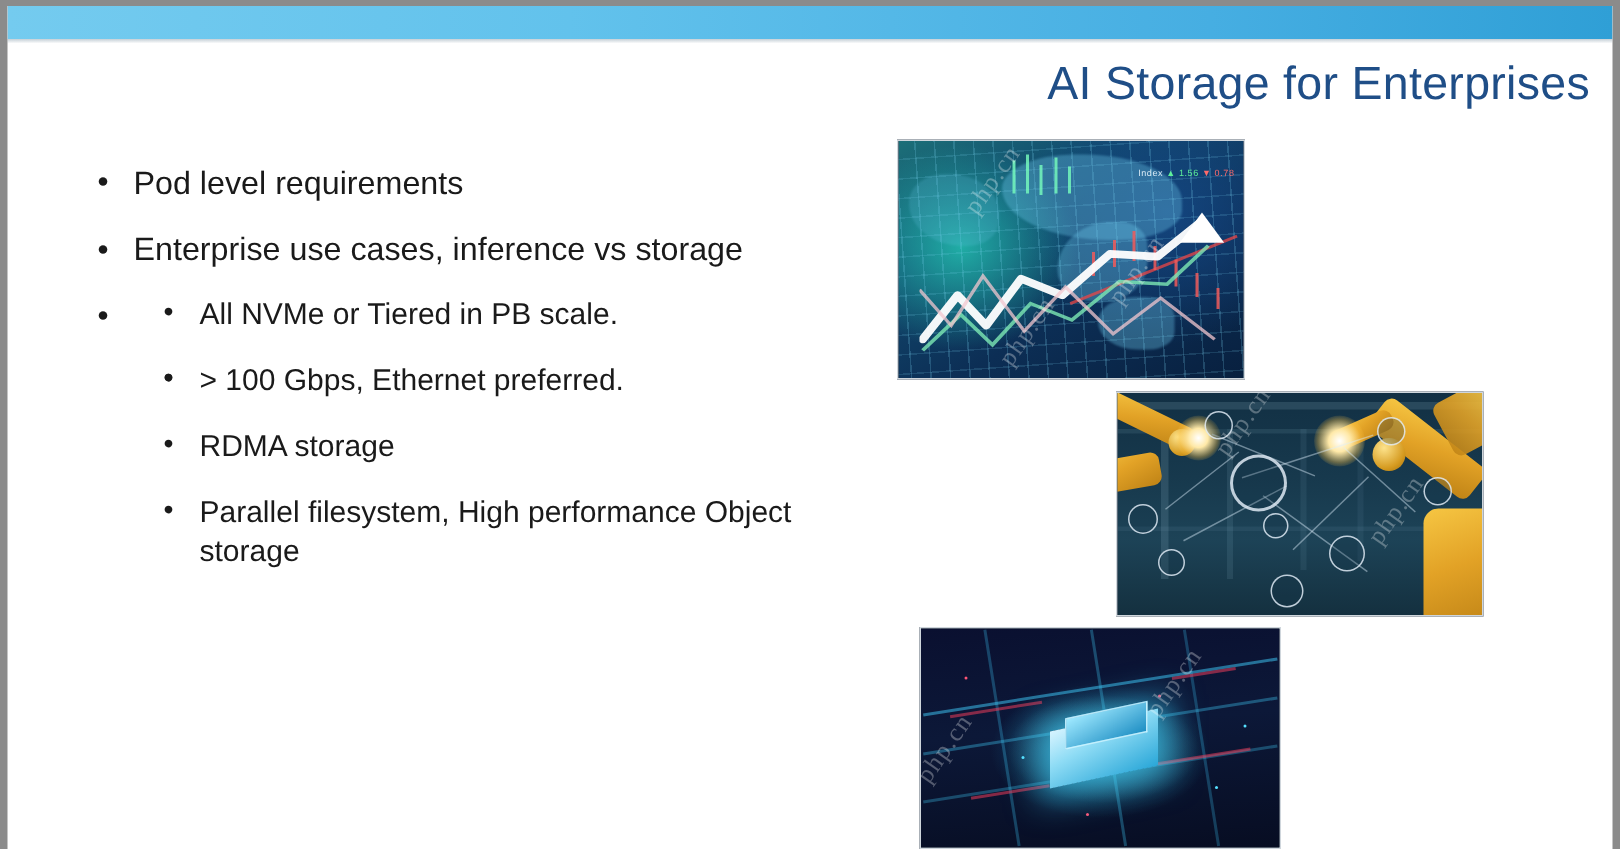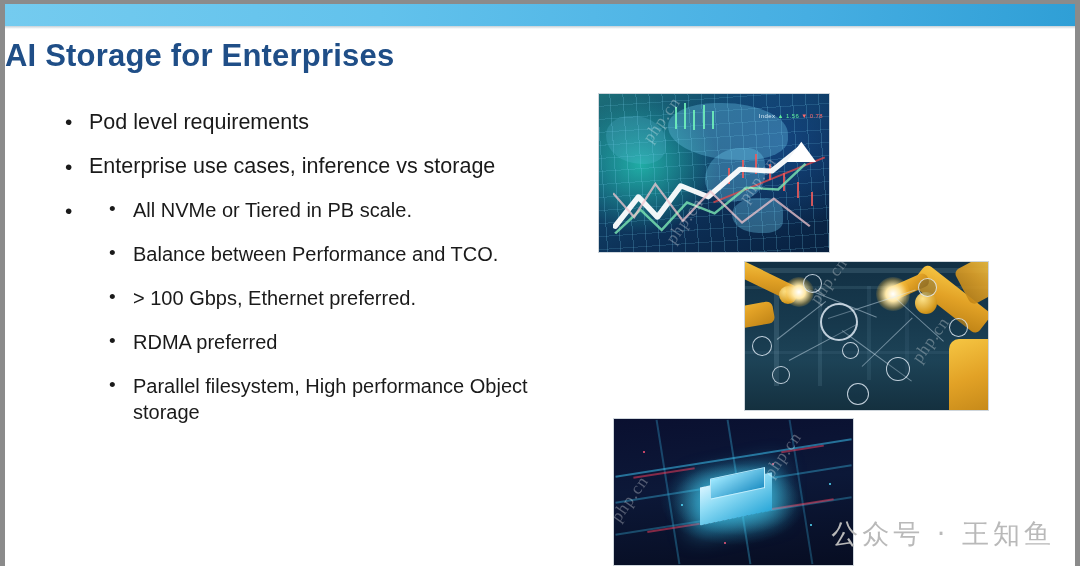--- a/index.html
+++ b/index.html
@@ -42,23 +42,23 @@
     height: 3px;
     background: linear-gradient(180deg, rgba(90,120,140,0.35), rgba(255,255,255,0));
   }
 
   
   .title {
     position: absolute;
     left: 0;
     top: 34px;
     width: 1055px;
-    text-align: left;
+    text-align: right;
     font-size: 31px;
-    font-weight: 700;
+    font-weight: 400;
     letter-spacing: 0.2px;
     color: #1f4e87;
     font-family: "Liberation Sans", sans-serif;
   }
 
   
   .content {
     position: absolute;
     left: 46px;
     top: 104px;
@@ -330,29 +330,28 @@
         <span class="dot">•</span>
 
         <div class="sub-wrap">
           <ul class="lvl2">
             <li class="b2">
               <span class="dot">•</span>
               <span>All NVMe or Tiered in PB scale.</span>
             </li>
             <li class="b2">
               <span class="dot">•</span>
-              <span>Balance between Performance and TCO.</span>
             </li>
             <li class="b2">
               <span class="dot">•</span>
               <span>&gt; 100 Gbps, Ethernet preferred.</span>
             </li>
             <li class="b2">
               <span class="dot">•</span>
-              <span>RDMA preferred</span>
+              <span>RDMA storage</span>
             </li>
             <li class="b2">
               <span class="dot">•</span>
               <span>Parallel filesystem, High performance Object storage</span>
             </li>
           </ul>
         </div>
       </li>
 
     </ul>
@@ -476,15 +475,14 @@
 
       <div class="glow"></div>
       <div class="chipbody"></div>
       <div class="chiptop"></div>
 
       <div class="wm" style="left:-4%;top:48%;transform:rotate(-55deg);">php.cn</div>
       <div class="wm" style="left:60%;top:18%;transform:rotate(-55deg);">php.cn</div>
     </div>
   </div>
 
-  <div class="watermark">公众号 · 王知鱼</div>
 
 </div>
 
 </body></html>

